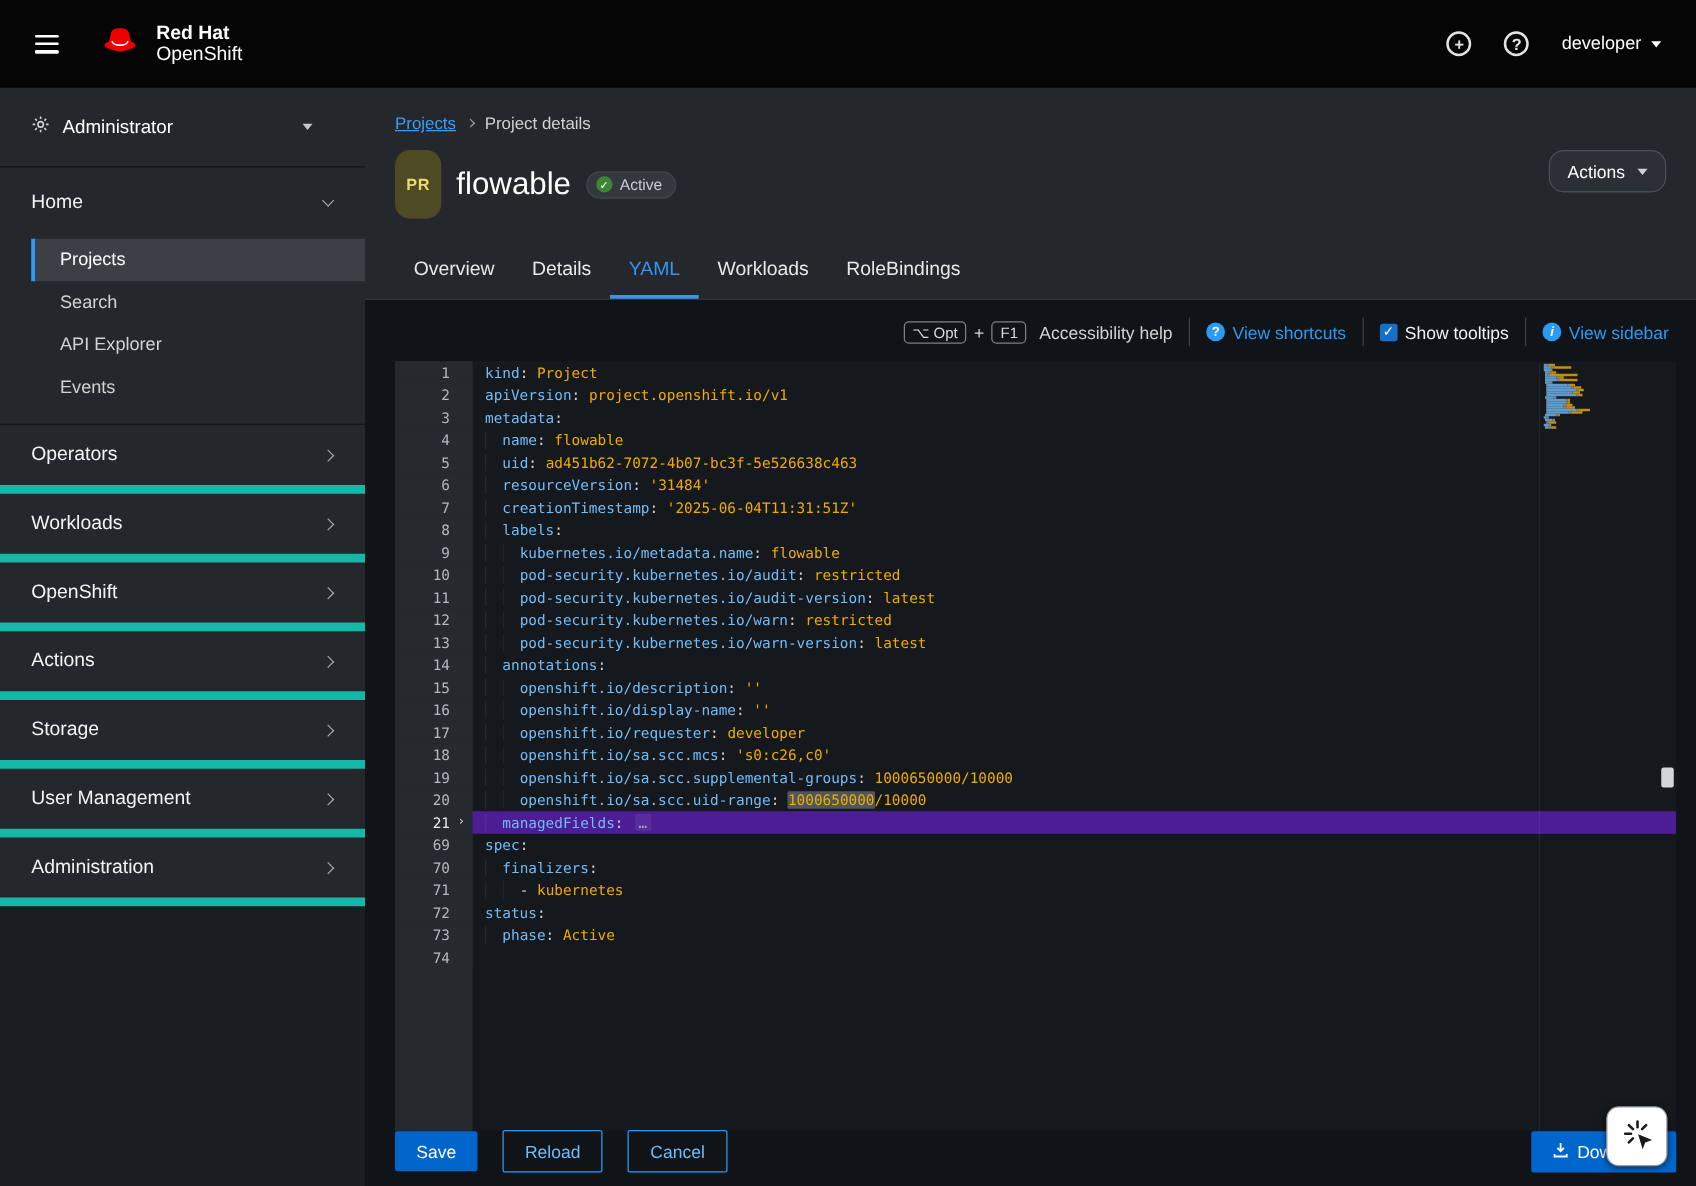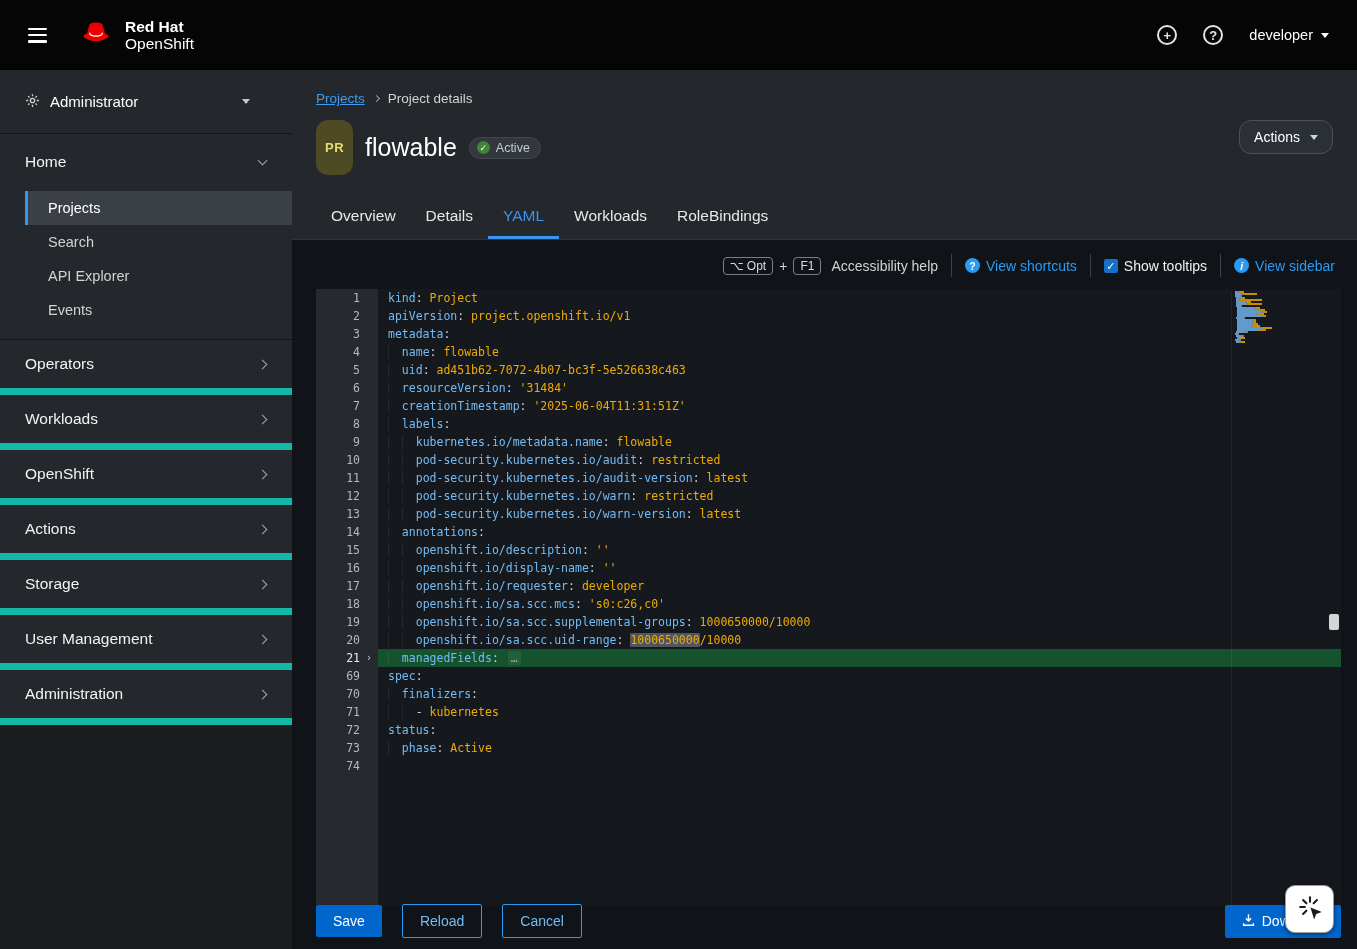--- a/index.html
+++ b/index.html
@@ -88,21 +88,21 @@
   .editor { position:relative; margin:2px 16px 0 24px; height:616px; background:#15191d;
             font-family:"DejaVu Sans Mono", monospace; font-size:11.5px; overflow:hidden; }
   .editor::before { content:''; position:absolute; left:0; top:0; width:62px; height:100%;
                     background:#262a2f; }
   .rows { position:relative; }
   .row { display:flex; height:18px; line-height:18px; }
   .gutter-cell { width:44px; flex:none; text-align:right; color:#b3b9bf; background:#262a2f; }
   .fold-cell { width:18px; flex:none; text-align:center; color:#cfd3d8; background:#262a2f;
                font-size:10px; cursor:pointer; }
   .code-cell { flex:1; padding-left:10px; white-space:pre; color:#d4d4d4; }
-  .row.current .code-cell { background:#14532d; }
+  .row.current .code-cell { background:#4c1d95; }
   .row.current .gutter-cell { color:#e8eaed; }
   .indent { box-shadow:inset 1px 0 0 rgba(255,255,255,0.07); }
   .tok-key { color:#73bcf7; }
   .tok-val { color:#f0ab00; }
   .tok-punct { color:#d2d2d2; }
   .tok-valhl { color:#f0ab00; background:#51565c; border-radius:1px; }
   .tok-fold { color:#a6acb3; background:rgba(255,255,255,0.07); padding:0 3px; margin-left:2px;
               border-radius:2px; }
   .minimap { position:absolute; top:2px; right:14px; width:96px; bottom:0;
              border-left:1px solid rgba(255,255,255,0.06); padding-left:3px; }

